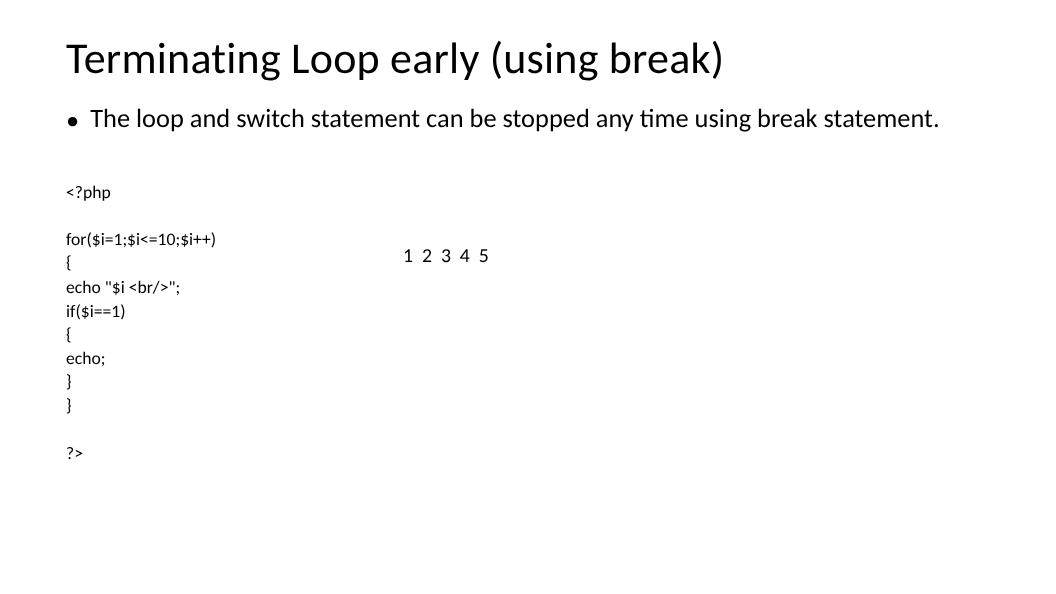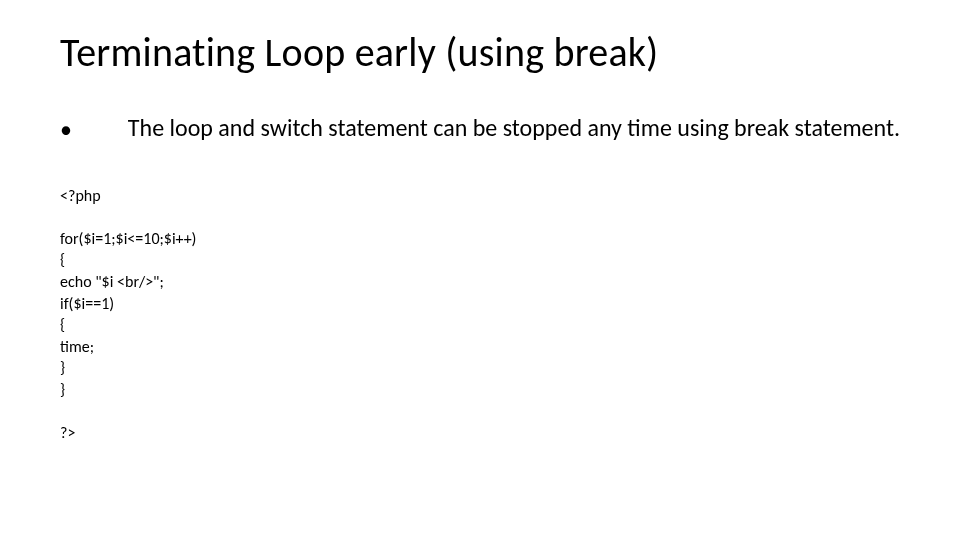--- a/index.html
+++ b/index.html
@@ -16,38 +16,37 @@
     width: 960px;
     height: 540px;
     box-sizing: border-box;
     padding: 28px 60px 30px 60px;
   }
   .title {
     font-family: "Calibri Light", Calibri, "Segoe UI", Arial, sans-serif;
     font-size: 40px;
     font-weight: 400;
     letter-spacing: 0.2px;
-    margin: 0 0 36px 0;
+    margin: 0 0 16px 0;
   }
   .bullet-row {
     display: flex;
     align-items: flex-start;
     font-size: 24px;
     line-height: 1.25;
     margin-bottom: 14px;
   }
   .bullet-dot {
     width: 22px;
     flex: 0 0 22px;
     text-align: left;
     padding-top: 2px;
   }
   .bullet-text {
     flex: 1;
-    text-align: right;
   }
   .code-area {
     display: flex;
     align-items: flex-start;
   }
   .code-col {
     font-size: 16px;
     line-height: 1.35;
     white-space: pre;
     padding-top: 4px;
@@ -73,21 +72,22 @@
 
   <div class="code-area">
     <div class="code-col">
 <span>&lt;?php</span>
 <span></span>
 <span>for($i=1;$i&lt;=10;$i++)</span>
 <span>{</span>
 <span>echo "$i &lt;br/&gt;";</span>
 <span>if($i==1)</span>
 <span>{</span>
-<span>time;</span>
+<span>echo;</span>
 <span>}</span>
 <span>}</span>
 <span></span>
 <span>?&gt;</span></div>
 
+    <div class="output-col">1 2 3 4 5</div>
   </div>
 
 </div>
 
 </body></html>

